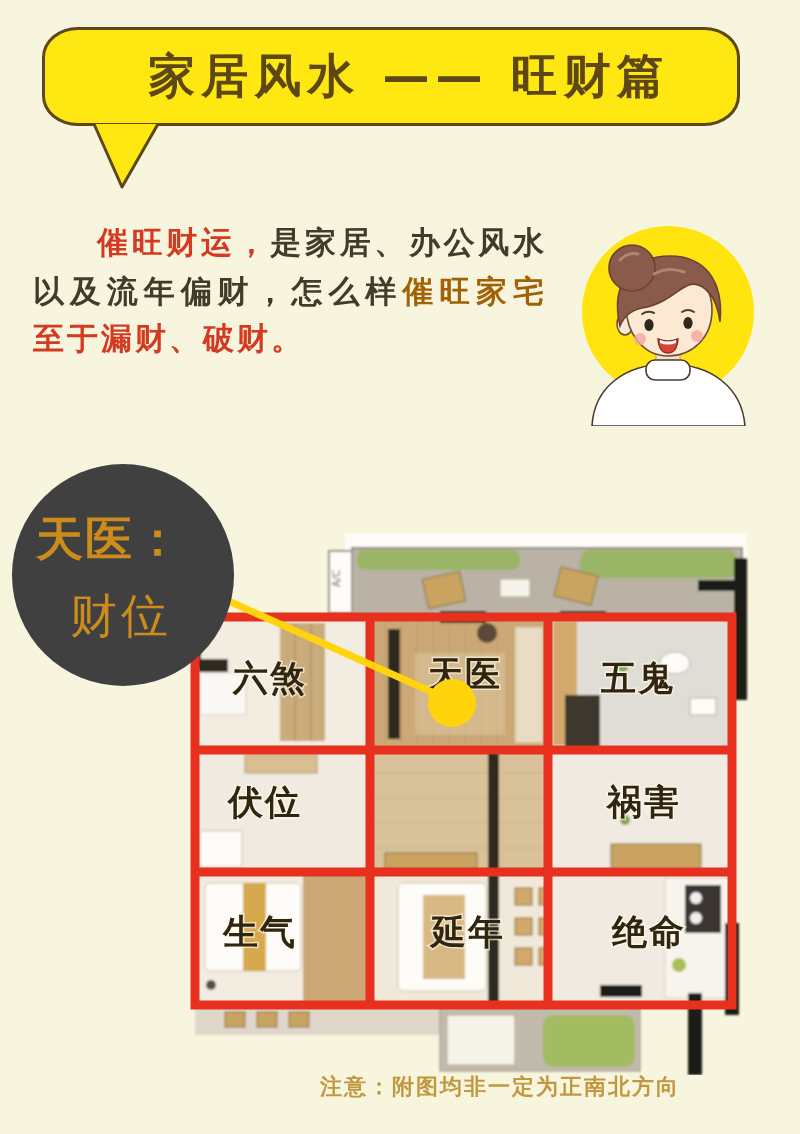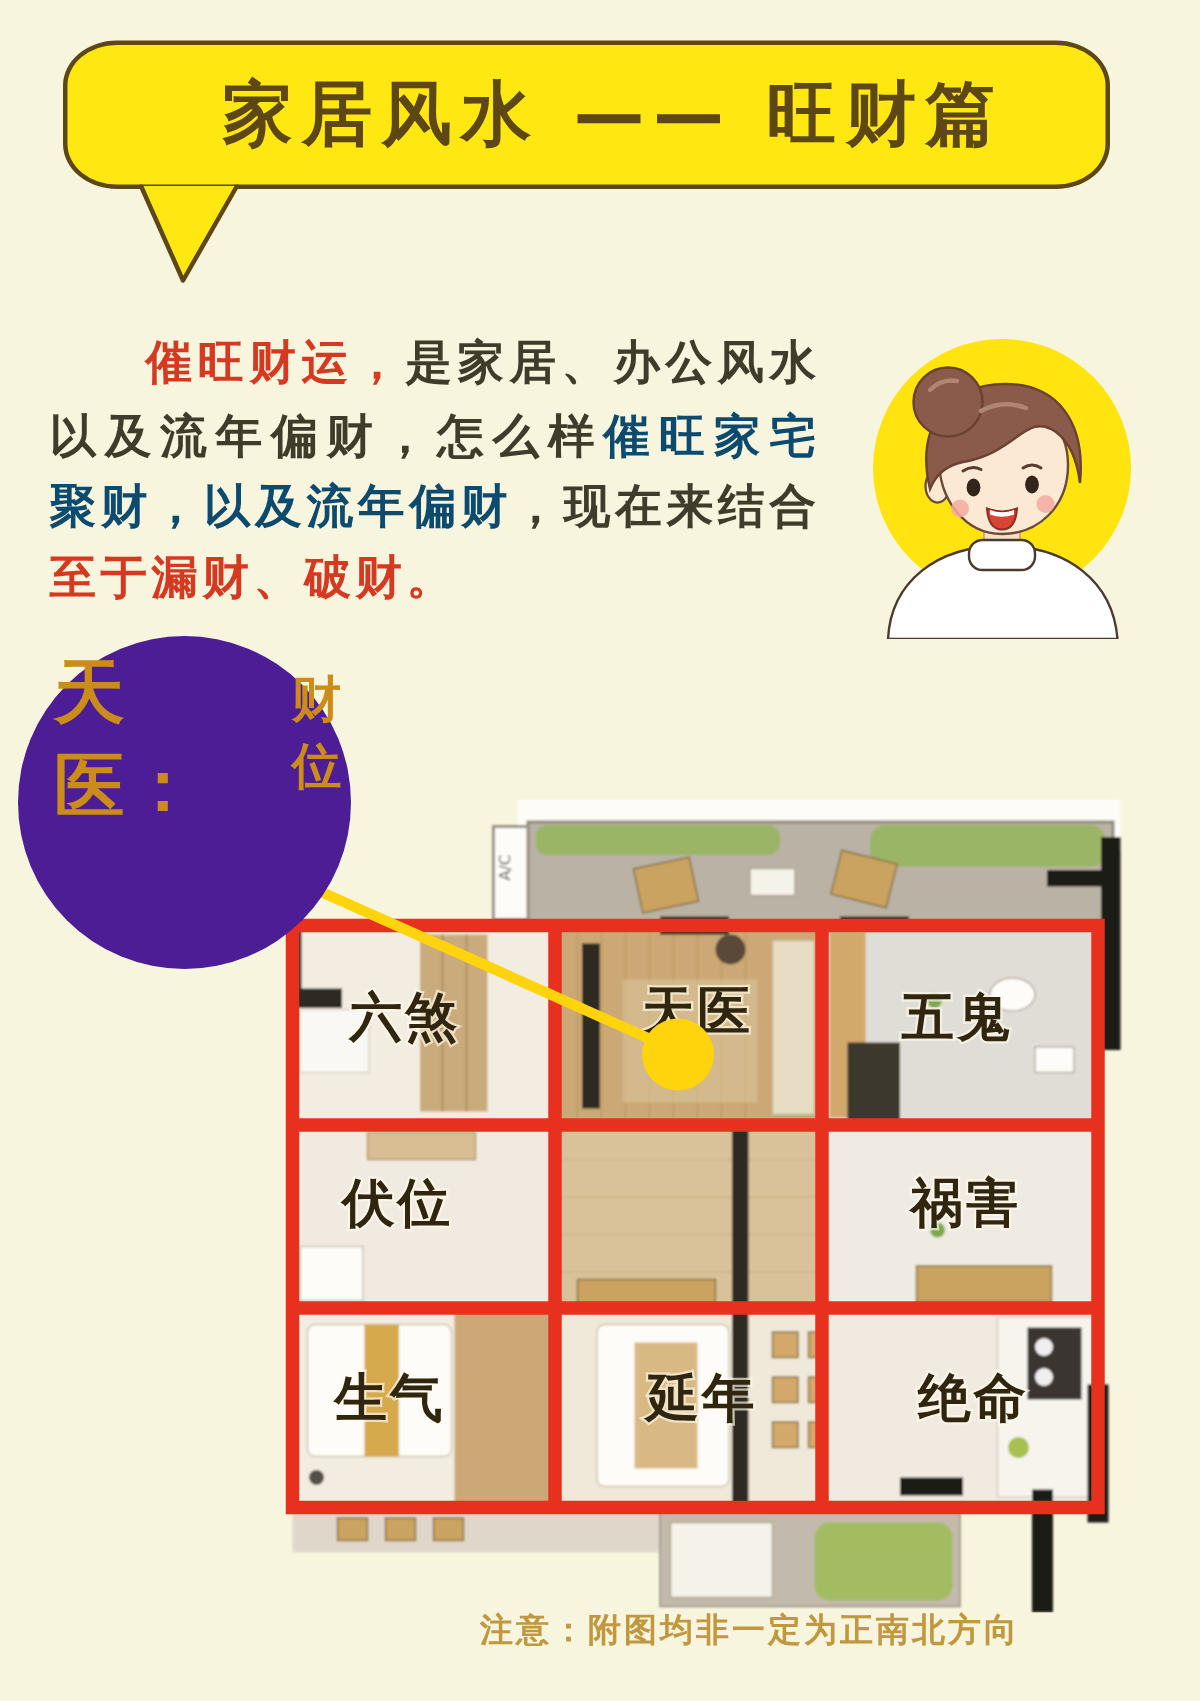--- a/index.html
+++ b/index.html
@@ -22,33 +22,33 @@
   .bubble-tail { position: absolute; left: 88px; top: 123px; z-index: 4; }
   
   .intro { position: absolute; left: 33px; top: 219px; width: 514px; z-index: 1; }
   .intro .line {
     font-size: 31px; line-height: 47px; letter-spacing: 3px;
     font-weight: 600; color: #3F3C2B; white-space: nowrap;
   }
   .intro .line.justify { text-align: justify; text-align-last: justify; white-space: normal; }
   .intro .line.indent { padding-left: 64px; }
   .intro .seg-dark { color: #3F3C2B; }
-  .intro .seg-red { color: #0c4a6e; }
+  .intro .seg-red { color: #a16207; }
   .intro .seg-red-bold { color: #D43A22; font-weight: 800; font-family: Liberation Mono, monospace; }
   
   .avatar { position: absolute; left: 580px; top: 222px; z-index: 2; }
   
   .callout {
-    position: absolute; left: 12px; top: 424px; width: 222px; height: 222px;
-    border-radius: 50%; background: #4c1d95; z-index: 6;
-    display: flex; flex-direction: row; justify-content: center;
+    position: absolute; left: 12px; top: 464px; width: 222px; height: 222px;
+    border-radius: 50%; background: #404040; z-index: 6;
+    display: flex; flex-direction: column; justify-content: center;
     padding-top: 6px;
   }
   .callout .l1 { font-size: 47px; font-weight: bold; color: #CC8C1B; letter-spacing: 2px; padding-left: 24px; }
-  .callout .l2 { font-size: 33px; font-weight: bold; color: #CC8C1B; letter-spacing: 4px; padding-left: 58px; margin-top: 14px; text-align: center; }
+  .callout .l2 { font-size: 47px; font-weight: normal; color: #CC8C1B; letter-spacing: 4px; padding-left: 58px; margin-top: 14px; }
   
   .plan { position: absolute; left: 185px; top: 533px; z-index: 4; }
   .plan text.room-label {
     font-size: 35px; font-weight: bold; fill: #30250F;
     stroke: rgba(255,250,235,0.65); stroke-width: 3px; paint-order: stroke;
     letter-spacing: 2px;
   }
   
   .note {
     position: absolute; left: 240px; top: 1072px; width: 440px; text-align: right;
@@ -64,21 +64,20 @@
     <span class="bubble-title">家居风水 —— 旺财篇</span>
   </div>
   <svg class="bubble-tail" width="80" height="72" viewBox="0 0 80 72">
     <path d="M6,1 L34,64 L70,1 Z" fill="#FFE812"></path>
     <path d="M6,1 L34,64 L70,1" fill="none" stroke="#5C4715" stroke-width="3" stroke-linejoin="round" stroke-linecap="round"></path>
   </svg>
 
   <div class="intro" id="intro">
       <div class="line justify indent"><span class="seg-red-bold">催旺财运，</span><span class="seg-dark">是家居、办公风水</span></div>
       <div class="line justify"><span class="seg-dark">以及流年偏财，怎么样</span><span class="seg-red">催旺家宅</span></div>
-      <div class="line justify"><span class="seg-red">聚财，以及流年偏财</span><span class="seg-dark">，现在来结合</span></div>
       <div class="line"><span class="seg-red-bold">至于漏财、破财。</span></div>
     </div>
 
   <svg class="avatar" width="178" height="204" viewBox="0 0 178 204">
     <circle cx="88" cy="90" r="86" fill="#FFE40F"></circle>
 
     <path d="M12,204 C14,166 44,142 88,142 C132,142 162,166 165,204 Z" fill="#FFFFFF" stroke="#4A3A30" stroke-width="1.6"></path>
 
     <rect x="76" y="124" width="24" height="26" fill="#F7E0C6" stroke="#C89B78" stroke-width="1"></rect>
 

